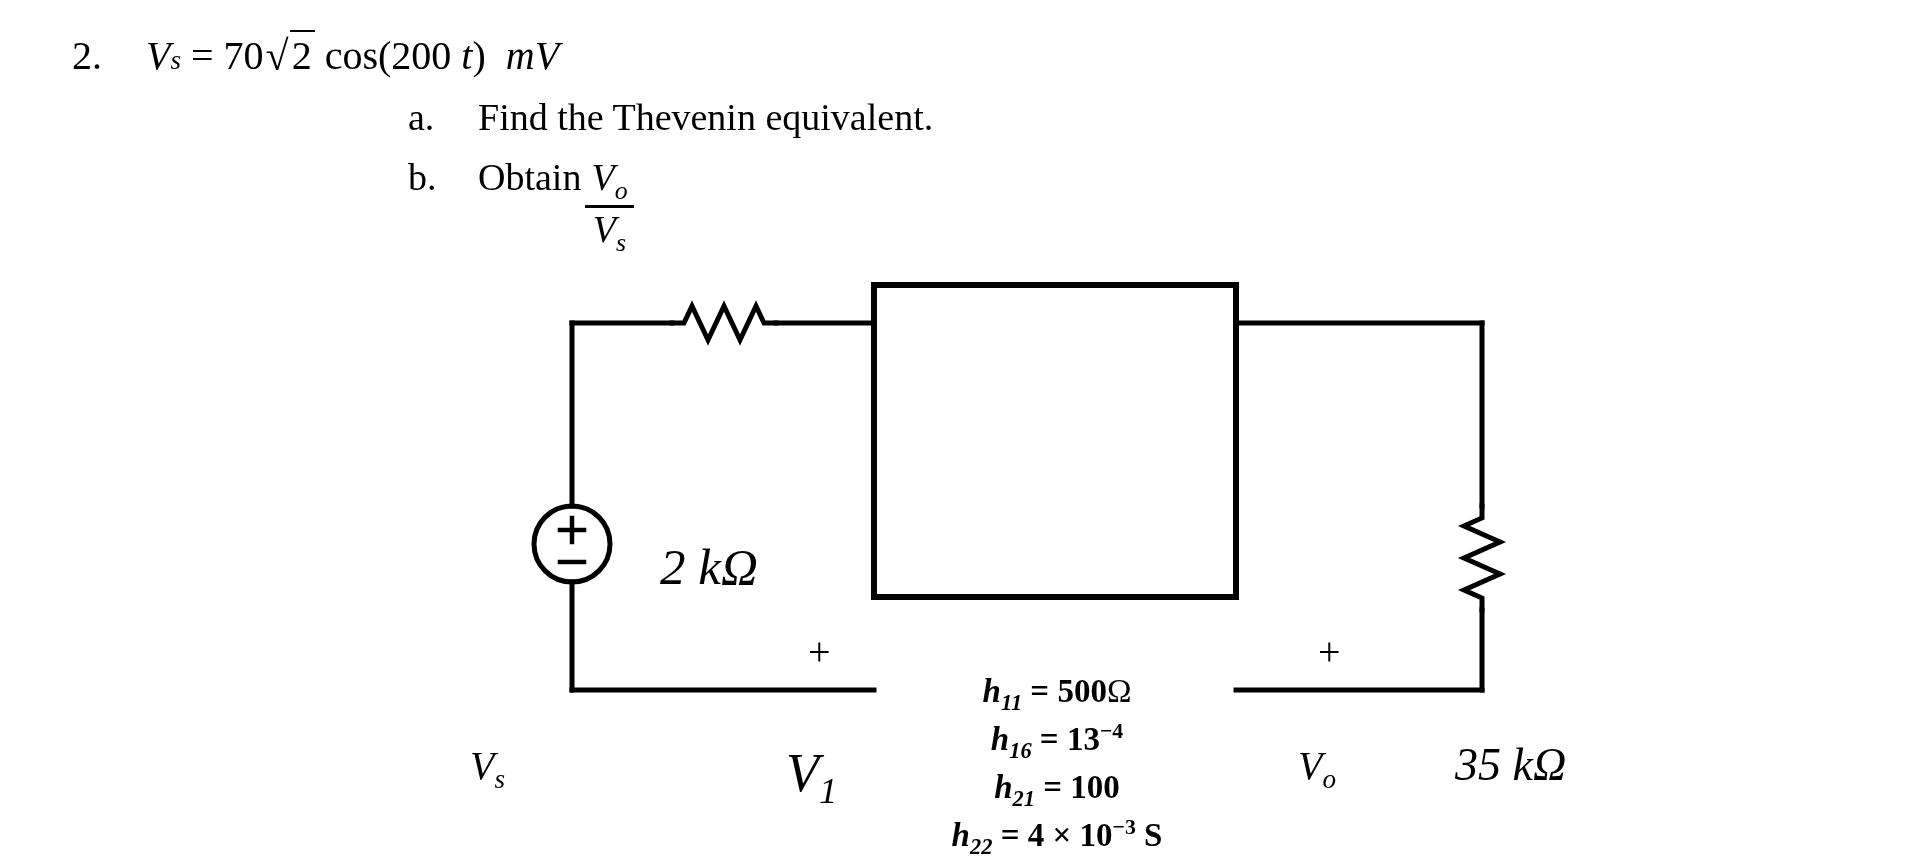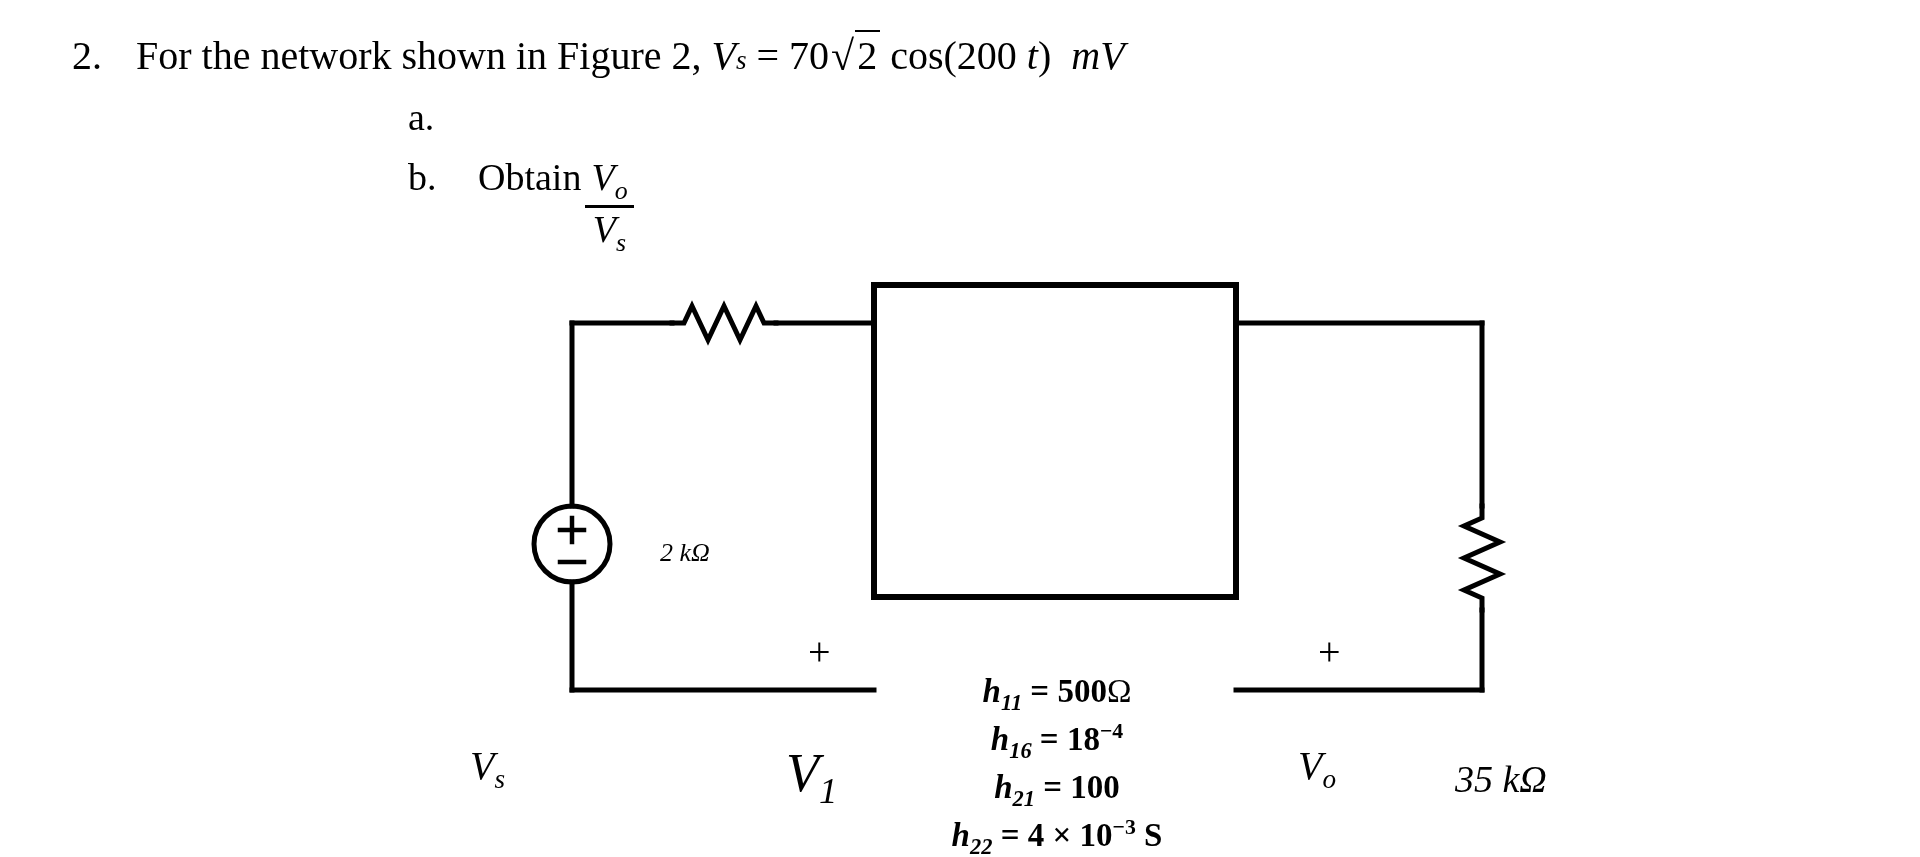--- a/index.html
+++ b/index.html
@@ -98,22 +98,22 @@
     width: 1920px;
     height: 560px;
   }
   #circuit svg { display: block; }
 
   
   .clabel {
     position: absolute;
     white-space: nowrap;
   }
-  #label-2k     { left: 660px; top: 308px; font-size: 26px; font-style: italic; }
-  #label-35k    { left: 1455px; top: 527px; font-size: 38px; font-style: italic; }
+  #label-2k     { left: 660px; top: 308px; font-size: 51px; font-style: italic; }
+  #label-35k    { left: 1455px; top: 508px; font-size: 46px; font-style: italic; }
   #label-vs     { left: 470px; top: 512px; font-size: 40px; }
   #label-v1     { left: 786px; top: 512px; font-size: 54px; }
   #label-vo     { left: 1298px; top: 512px; font-size: 40px; }
   #plus-v1      { left: 808px; top: 398px; font-size: 40px; }
   #plus-vo      { left: 1318px; top: 398px; font-size: 40px; }
 
   
   #hparams {
     position: absolute;
     left: 878px;
@@ -132,40 +132,40 @@
   #hparams .unit { font-style: normal; font-weight: normal; }
   #hparams .unit-b { font-style: normal; font-weight: bold; }
 </style>
 </head>
 <body>
 
 <div id="problem-statement">
 
   <div id="problem-line-1" class="prob-line">
     <span class="num-marker">2.</span>
-    <span>For the network shown in Figure 2,</span>
     <span>&nbsp;</span>
     <span class="mathvar">V</span>
       <span class="sub">s</span>
     <span>&nbsp;</span>
     <span>=</span>
     <span>&nbsp;</span>
     <span>70</span>
     <span class="sqrt"><span class="radsign">√</span><span class="radicand">2</span></span>
     <span>&nbsp;</span>
     <span>cos(200</span>
     <span>&nbsp;</span>
     <span class="mathvar">t</span>
       <span>)</span>
     <span>&nbsp;&nbsp;</span>
     <span class="mathvar">mV</span>
   </div>
 
   <div id="sub-item-a" class="sub-item prob-line">
     <span class="sub-marker">a.</span>
+    <span>Find the Thevenin equivalent.</span>
   </div>
 
   <div id="sub-item-b" class="sub-item prob-line">
     <span class="sub-marker">b.</span>
     <span>Obtain</span>
     <span class="frac">
       <span class="numer"><span class="mathvar">V</span><span class="sub">o</span></span>
       <span class="bar"></span>
       <span class="denom"><span class="mathvar">V</span><span class="sub">s</span></span>
     </span>
@@ -223,21 +223,21 @@
 
   <div id="hparams">
     <div class="hrow">
       <span class="hvar">h</span><span class="hsub">11</span>
       <span>=</span>
       <span>500</span><span class="unit">Ω</span>
     </div>
     <div class="hrow">
       <span class="hvar">h</span><span class="hsub">16</span>
       <span>=</span>
-      <span>18</span><span class="hsup">−4</span>
+      <span>13</span><span class="hsup">−4</span>
     </div>
     <div class="hrow">
       <span class="hvar">h</span><span class="hsub">21</span>
       <span>=</span>
       <span>100</span>
     </div>
     <div class="hrow">
       <span class="hvar">h</span><span class="hsub">22</span>
       <span>=</span>
       <span>4 × 10</span><span class="hsup">−3</span>

